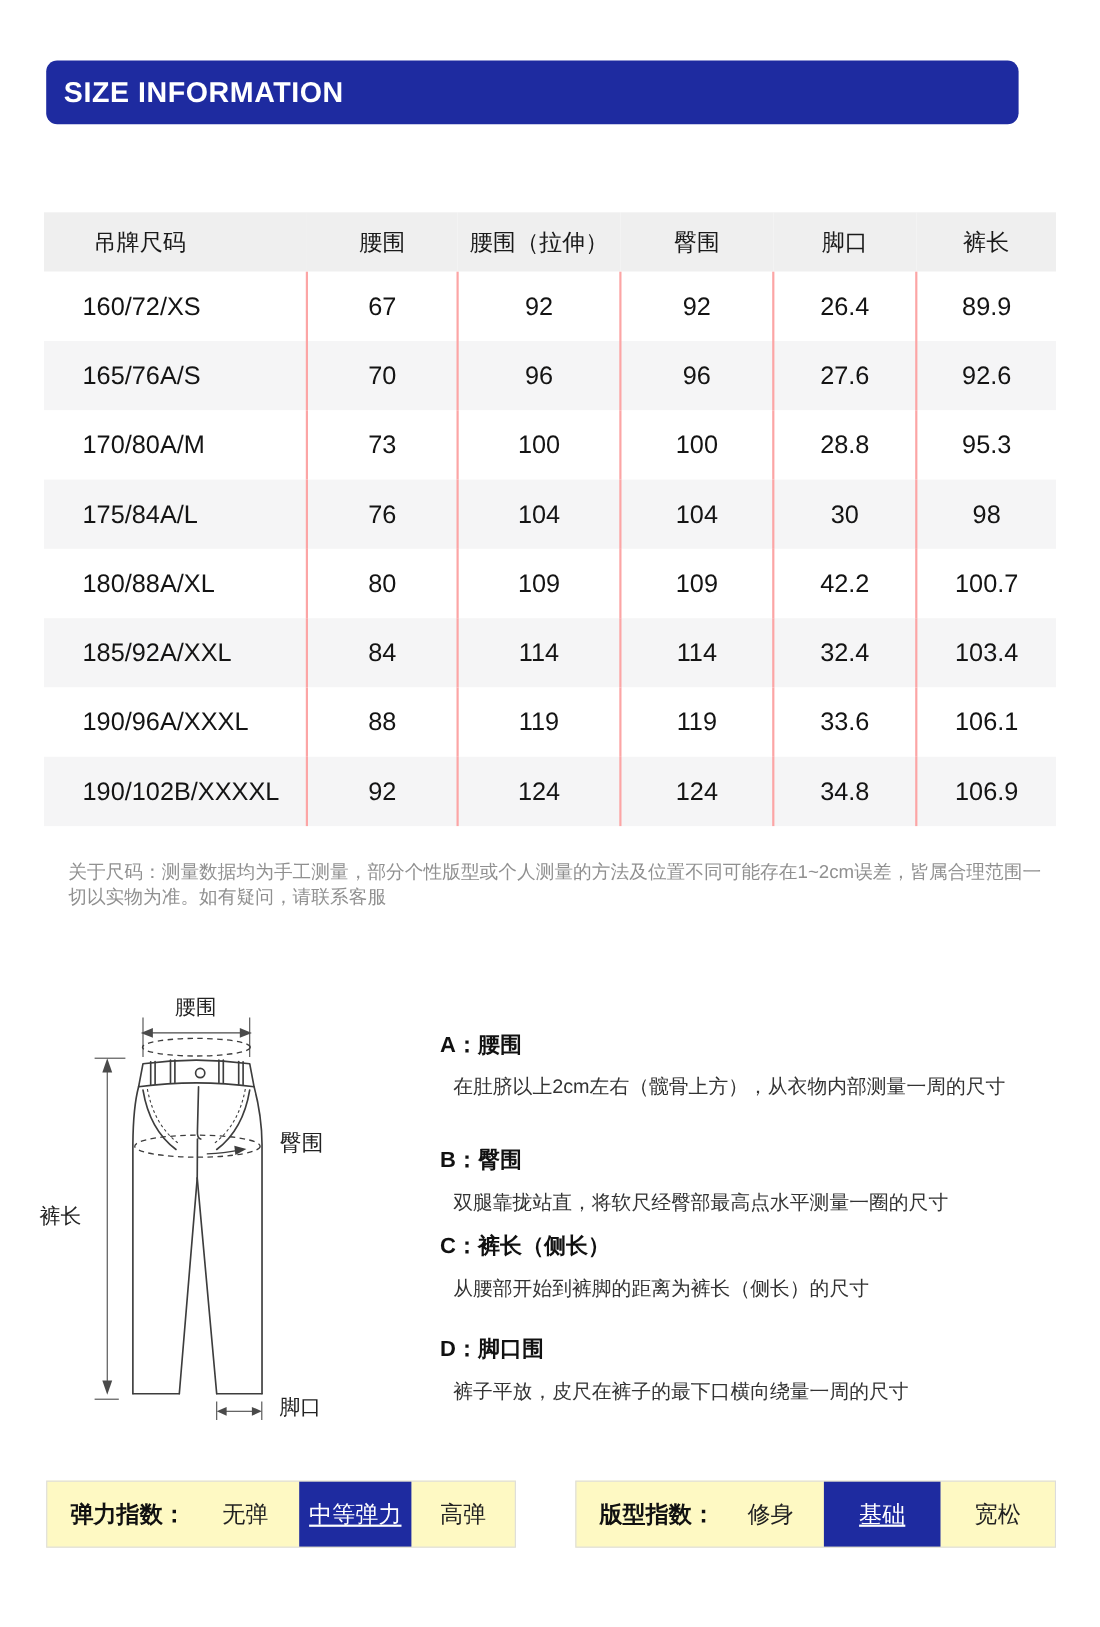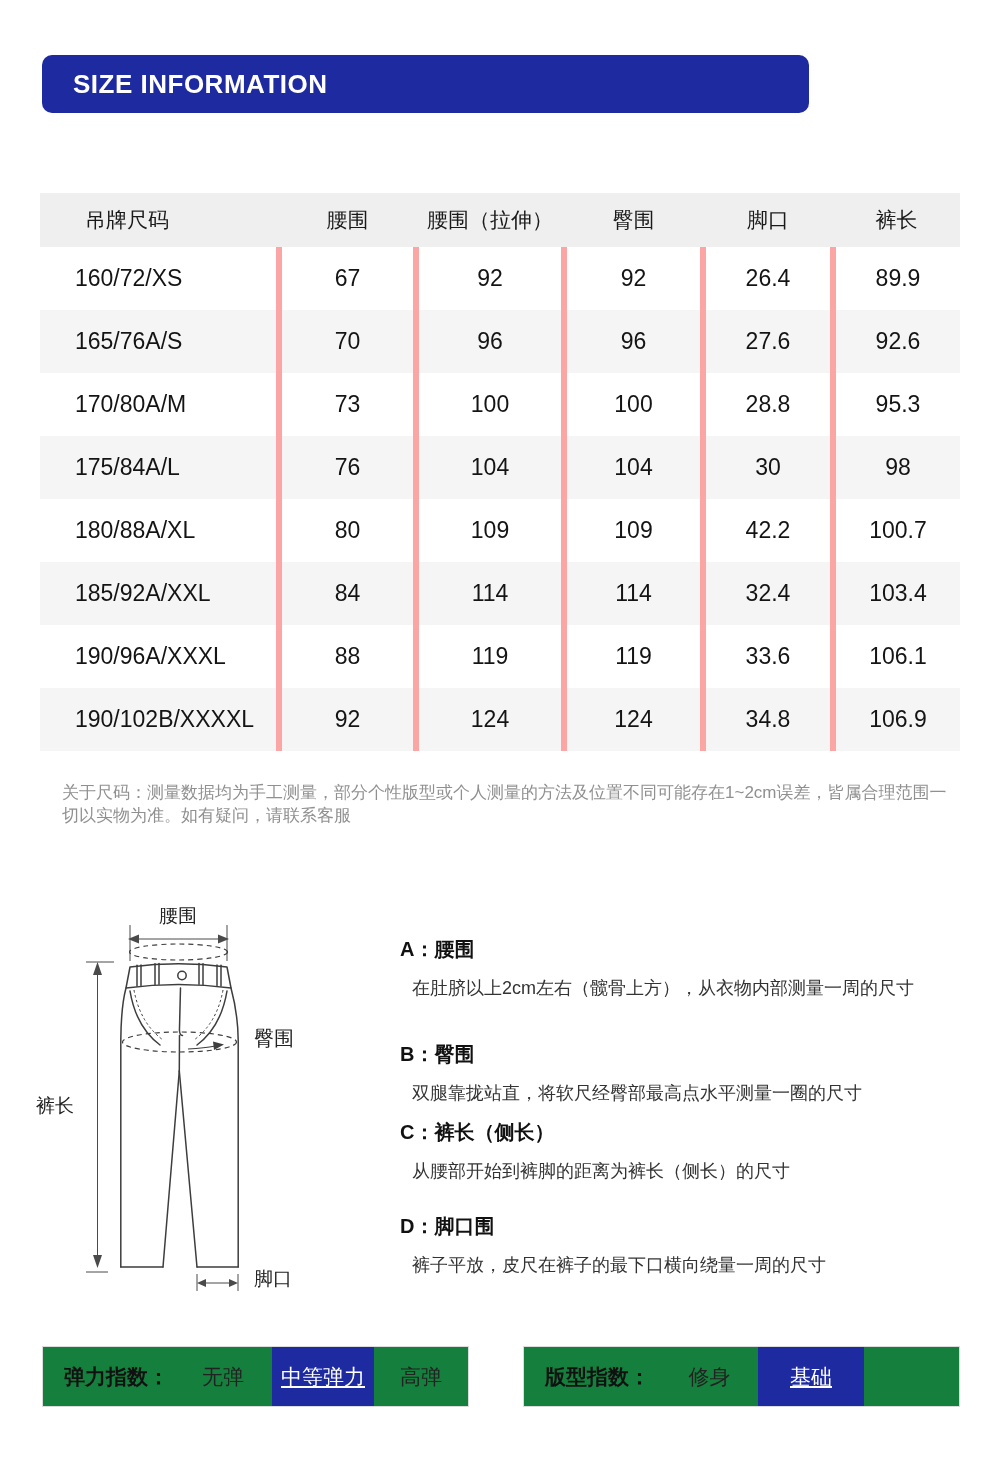--- a/index.html
+++ b/index.html
@@ -3,23 +3,23 @@
 <meta charset="utf-8">
 <style>
   html,body{margin:0;padding:0;}
   body{
     width:1000px;height:1479px;position:relative;background:#ffffff;
     font-family:"Liberation Sans","DejaVu Sans",sans-serif;color:#1a1a1a;
     overflow:hidden;
   }
   
   .title-bar{
-    position:absolute;left:42px;top:55px;width:767px;height:58px;
+    position:absolute;left:42px;top:55px;width:884px;height:58px;
     background:#1E2BA0;border-radius:10px;display:flex;align-items:center;
-    padding-left:31px;box-sizing:border-box;
+    padding-left:16px;box-sizing:border-box;
   }
   .title-bar span{
     color:#ffffff;font-size:26px;font-weight:700;letter-spacing:0.5px;
   }
   
   table.size-table{
     position:absolute;left:40px;top:193px;width:920px;
     border-collapse:collapse;table-layout:fixed;
   }
   .size-table col.c1{width:239px}.size-table col.c2{width:137px}
@@ -29,21 +29,21 @@
   .size-table th{
     font-weight:400;font-size:21px;color:#1a1a1a;text-align:center;padding:0;
   }
   .size-table th.col-size{text-align:left;padding-left:45px;}
   .size-table tbody tr{height:63px;background:#ffffff;}
   .size-table tbody tr:nth-child(even){background:#F5F5F6;}
   .size-table td{
     font-size:23px;color:#141414;text-align:center;padding:0;
   }
   .size-table td.col-size{text-align:left;padding-left:35px;}
-  .size-table tbody td:not(:first-child){border-left:6px solid #fca5a5;}
+  .size-table tbody td:not(:first-child){border-left:2px solid #fca5a5;}
   
   .size-note{
     position:absolute;left:62px;top:781px;width:898px;margin:0;
     font-size:17px;line-height:23px;color:#909090;
   }
   
   .diagram{position:absolute;left:30px;top:895px;width:330px;height:415px;}
   .diagram svg{position:absolute;left:0;top:0;}
   .dlabel{position:absolute;font-size:19px;color:#222;white-space:nowrap;}
   .dlabel.waist{left:118px;top:8px;width:60px;text-align:center;}
@@ -51,21 +51,21 @@
   .dlabel.length{left:6px;top:198px;}
   .dlabel.hem{left:224px;top:371px;}
   
   .guide{position:absolute;left:400px;top:0;width:575px;}
   .gblock{position:absolute;left:0;width:575px;}
   .gblock .glabel{font-size:20px;font-weight:700;color:#111;margin:0 0 11px 0;}
   .gblock .gdesc{font-size:18px;color:#333;margin:12px;line-height:26px;}
   .gblock.a{top:936px}.gblock.b{top:1041px}.gblock.c{top:1119px}.gblock.d{top:1213px}
   
   .index-box{
-    position:absolute;height:61px;border:1px solid #DCDCDC;background:#15803d;
+    position:absolute;height:61px;border:1px solid #DCDCDC;background:#fef9c3;
     box-sizing:border-box;display:flex;align-items:stretch;
   }
   .index-box.elasticity{left:42px;top:1346px;width:427px;}
   .index-box.fit{left:523px;top:1346px;width:437px;}
   .index-label{
     display:flex;align-items:center;padding-left:21px;box-sizing:border-box;
     font-size:21px;font-weight:700;color:#111;
   }
   .index-box.elasticity .index-label{width:133px;}
   .index-box.fit .index-label{width:137px;}
@@ -267,14 +267,15 @@
       <div class="option active">中等弹力</div>
       <div class="option">高弹</div>
     </div>
 </div>
 
 <div class="index-box fit">
   <div class="index-label">版型指数：</div>
   <div class="index-options" id="fit-options">
       <div class="option">修身</div>
       <div class="option active">基础</div>
+      <div class="option">宽松</div>
     </div>
 </div>
 
 </body></html>

